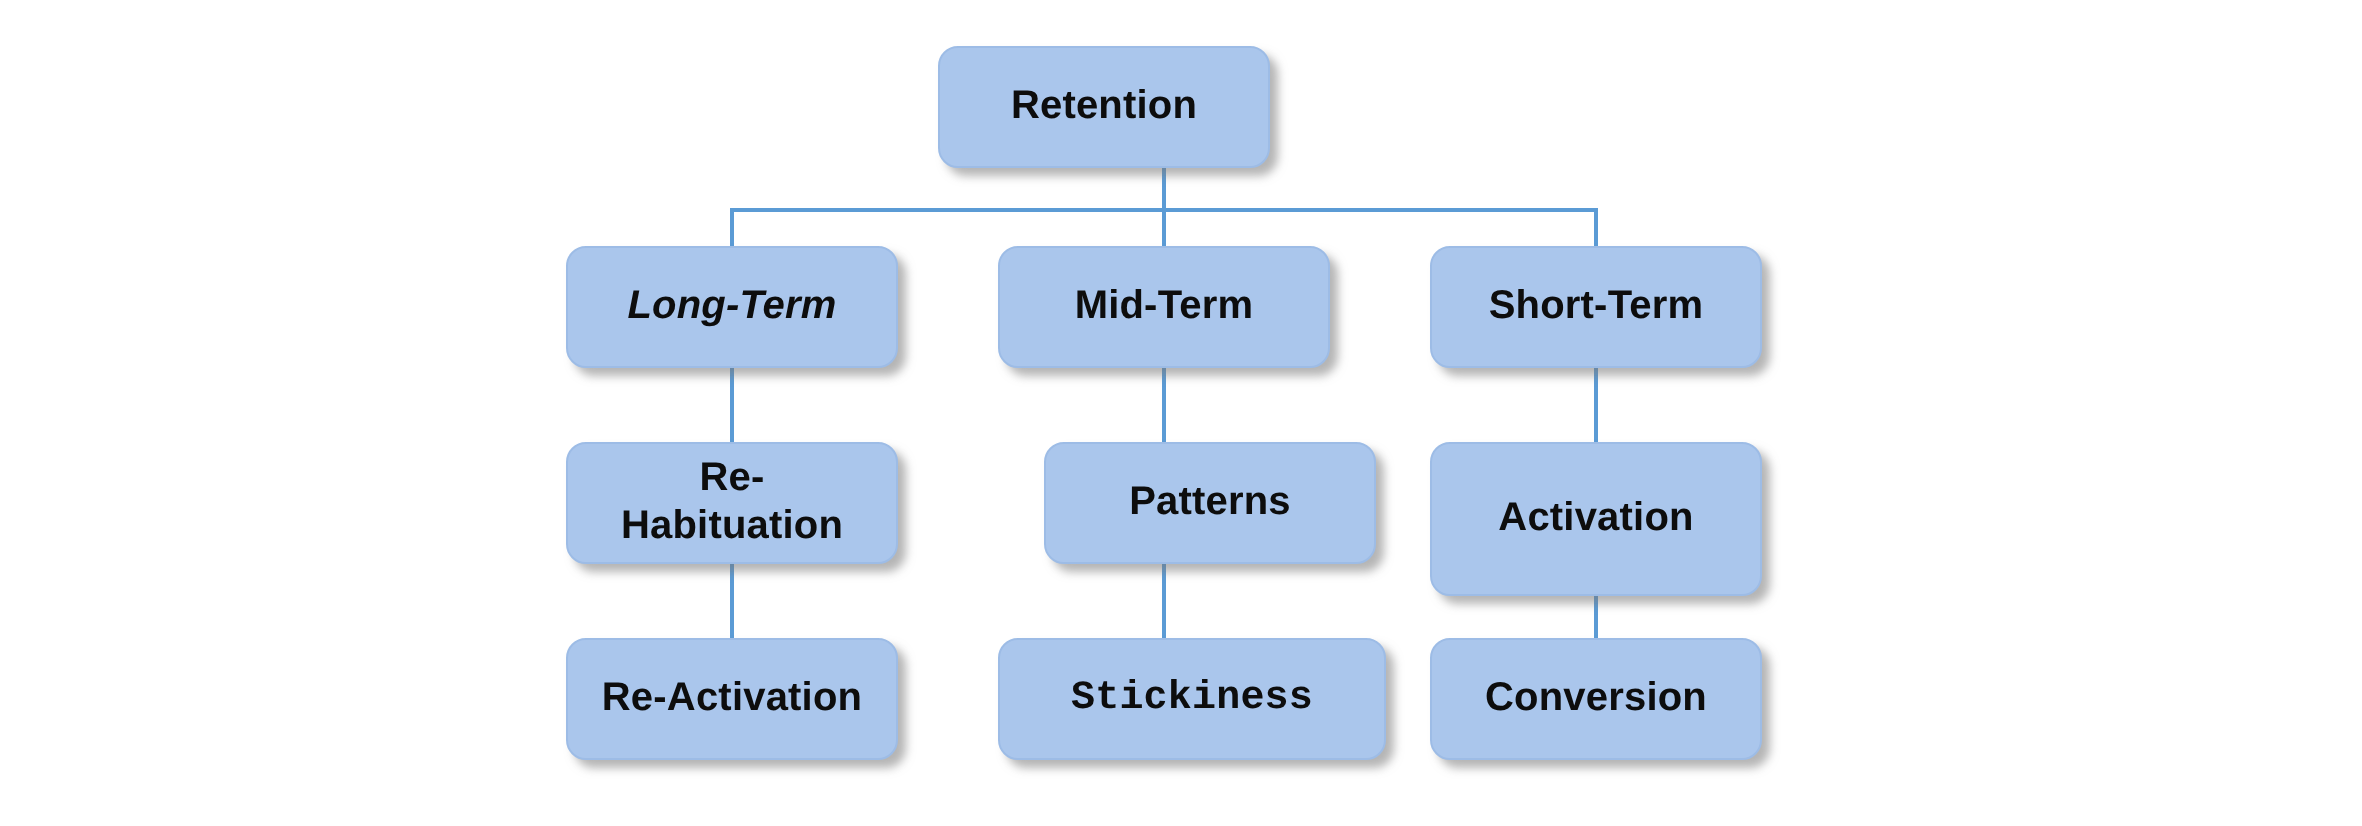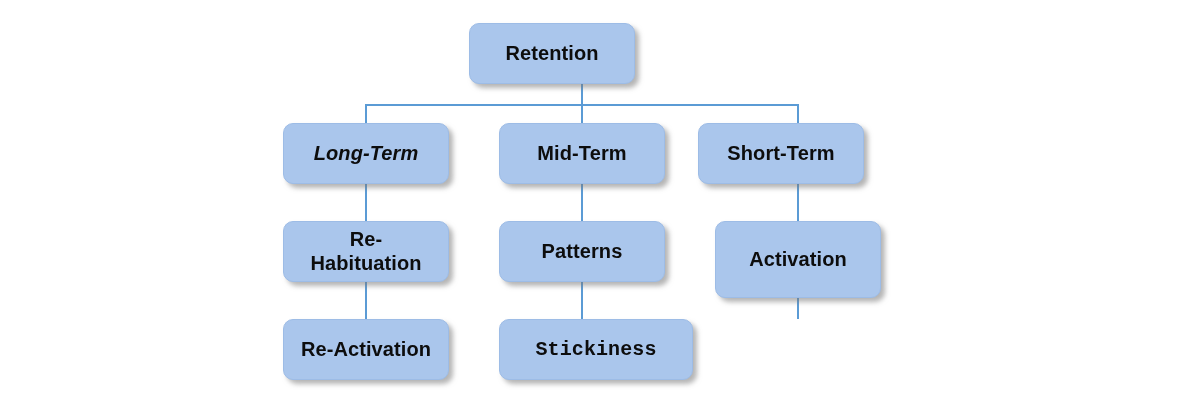--- a/index.html
+++ b/index.html
@@ -69,35 +69,38 @@
   <div class="node" style="left:469px; top:23px; width:166px; height:61px;">
     <span class="node-label">Retention</span>
   </div>
 
   <div class="node" style="left:283px; top:123px; width:166px; height:61px;font-style:italic;">
     <span class="node-label">Long-Term</span>
   </div>
   <div class="node" style="left:499px; top:123px; width:166px; height:61px;text-align:center;">
     <span class="node-label">Mid-Term</span>
   </div>
-  <div class="node" style="left:698px; top:123px; width:166px; height:61px;">
+  <div class="node" style="left:715px; top:123px; width:166px; height:61px;">
     <span class="node-label">Short-Term</span>
   </div>
 
   <div class="node" style="left:283px; top:221px; width:166px; height:61px;">
     <span class="node-label">Re-
 Habituation</span>
   </div>
-  <div class="node" style="left:499px; top:221px; width:166px; height:61px;">
+  <div class="node" style="left:522px; top:221px; width:166px; height:61px;">
     <span class="node-label">Patterns</span>
   </div>
   <div class="node" style="left:715px; top:221px; width:166px; height:77px;">
     <span class="node-label">Activation</span>
   </div>
 
   <div class="node" style="left:283px; top:319px; width:166px; height:61px;">
     <span class="node-label">Re-Activation</span>
   </div>
   <div class="node" style="left:499px; top:319px; width:194px; height:61px;font-family:Liberation Mono, monospace;">
     <span class="node-label">Stickiness</span>
   </div>
+  <div class="node" style="left:715px; top:319px; width:166px; height:61px;">
+    <span class="node-label">Conversion</span>
+  </div>
 
 </div>
 
 </body></html>

